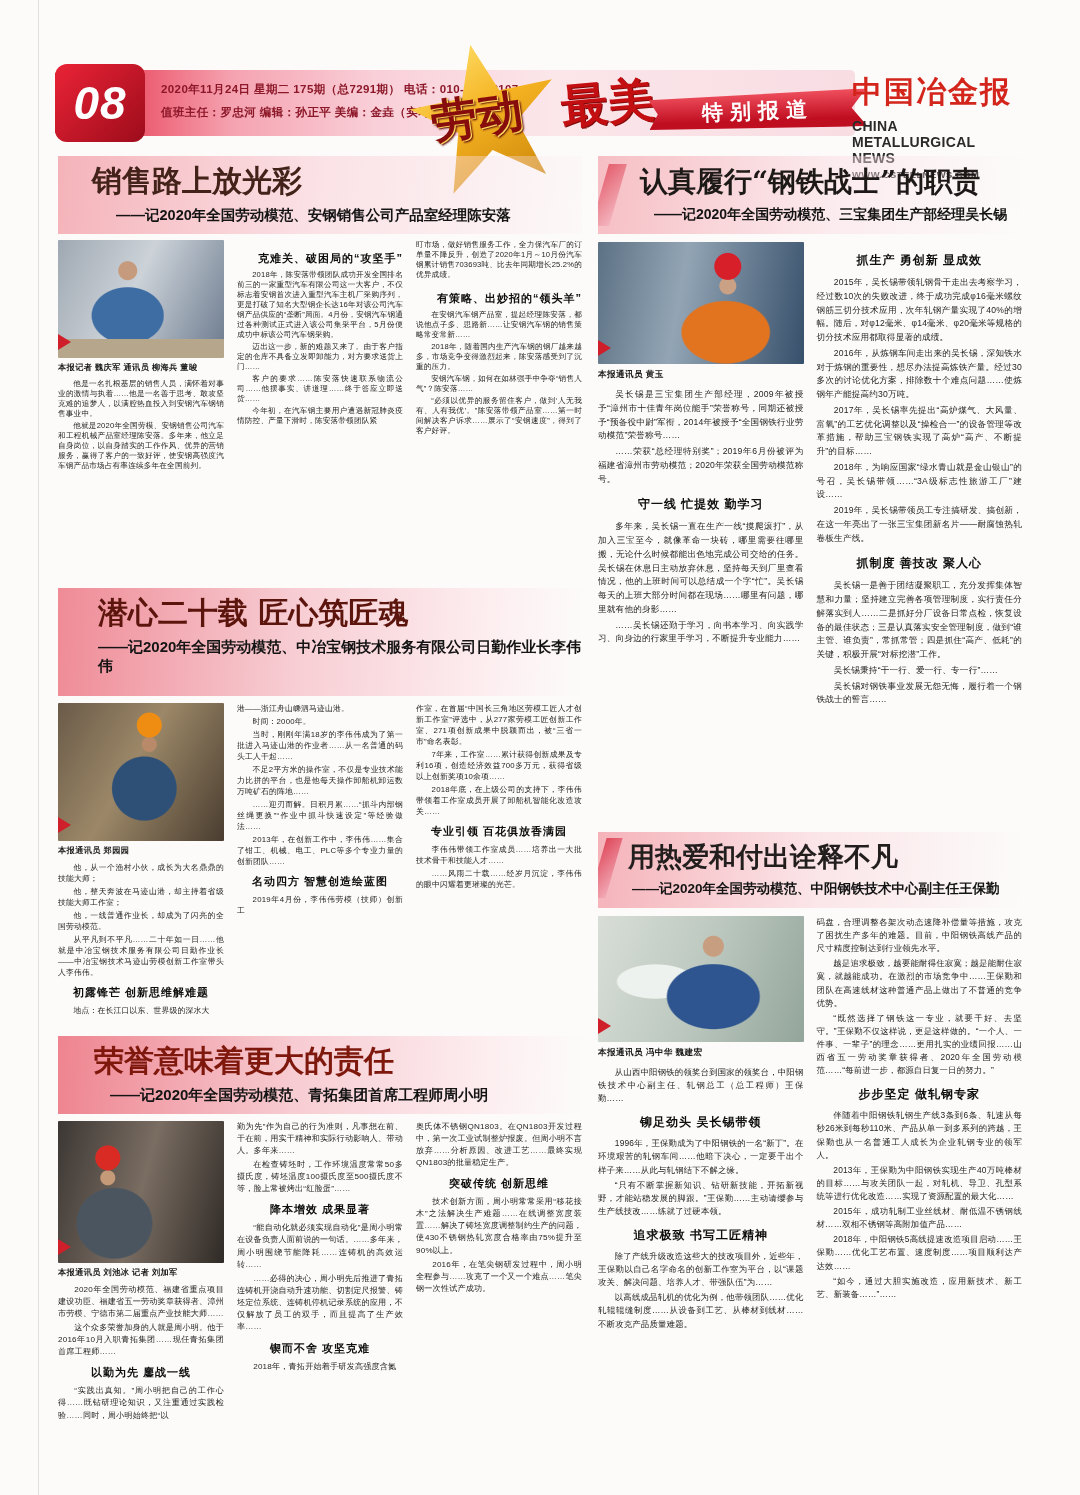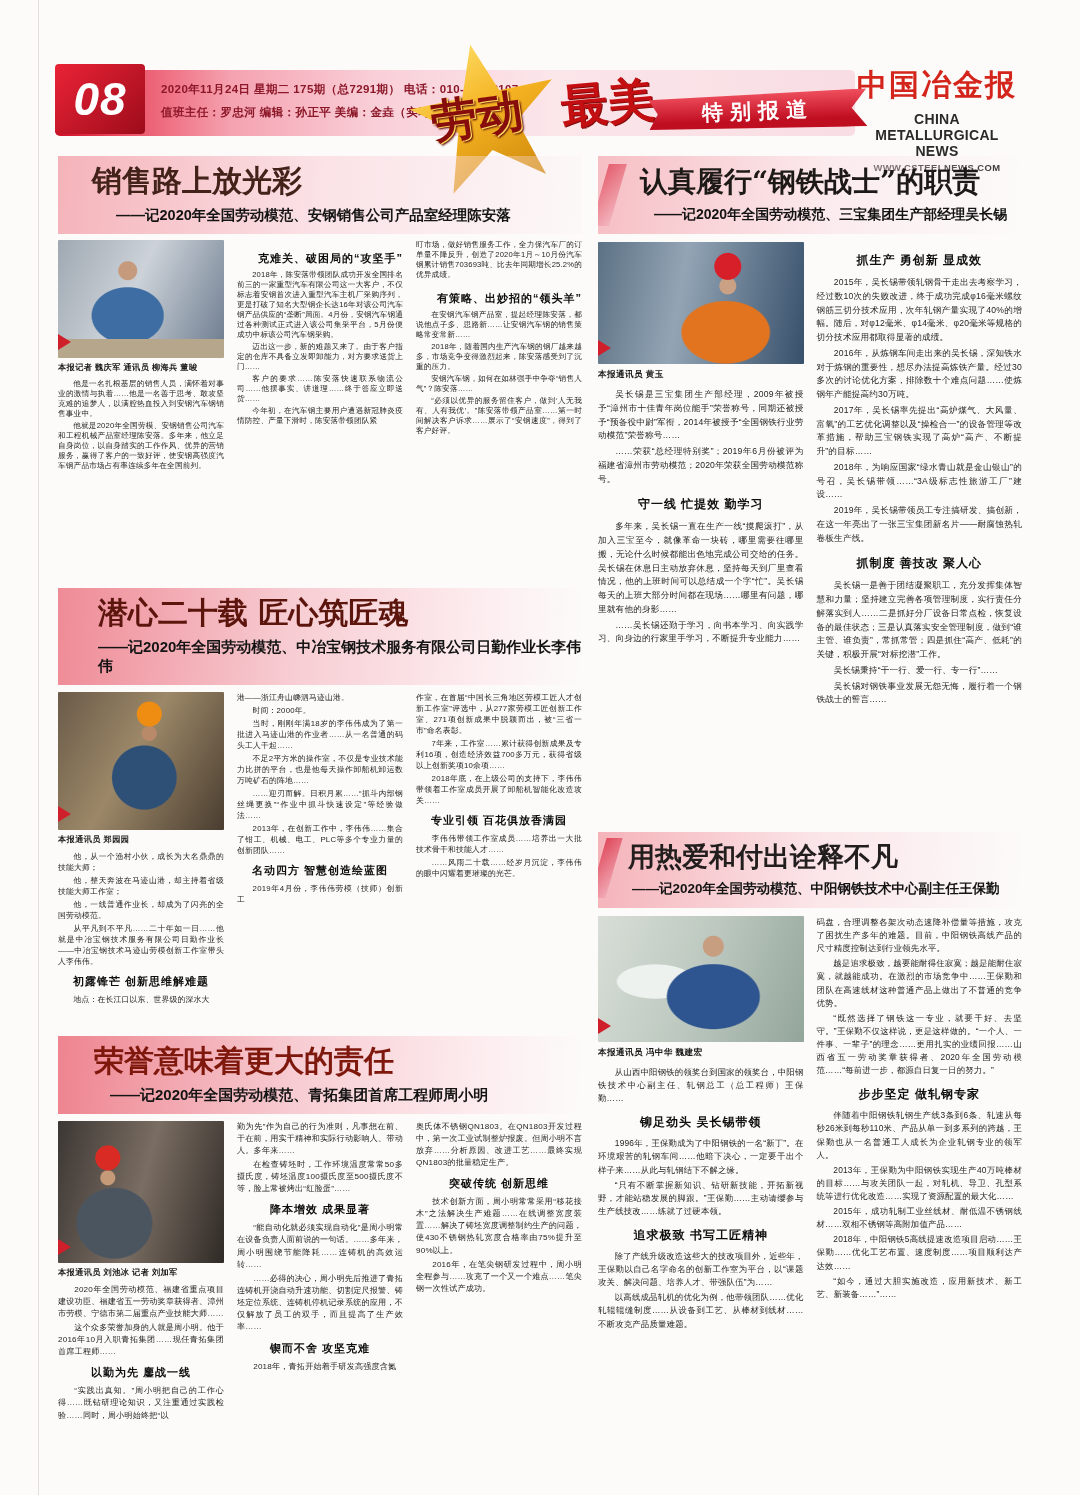--- a/index.html
+++ b/index.html
@@ -3,39 +3,39 @@
 <meta charset="utf-8">
 <style>
   html,body{margin:0;padding:0;}
   body{width:1080px;height:1495px;position:relative;background:#fcfbfa;font-family:"Liberation Sans",sans-serif;overflow:hidden;}
   .page-edge{position:absolute;left:38px;top:0;width:1px;height:100%;background:#e3dfdc;}
 
   
   .header{position:absolute;left:55px;top:56px;width:967px;height:92px;}
   .pink-strip{position:absolute;left:0;top:14px;width:800px;height:66px;border-radius:5px;
     background:linear-gradient(90deg,#cf0e26 0,#ea4a60 8%,#f5a2b0 22%,#f9cfd8 40%,#fbe6ea 62%,#f8dde3 100%);}
-  .pagenum{position:absolute;left:0;top:8px;width:90px;height:70px;border-radius:4px;
+  .pagenum{position:absolute;left:0;top:8px;width:90px;height:78px;border-radius:12px;
     background:linear-gradient(135deg,#ea2336,#9d0c1b);color:#fff;font-size:46px;font-weight:bold;font-style:italic;
     display:flex;align-items:center;justify-content:center;letter-spacing:1px;}
   .hline{position:absolute;font-size:11.5px;font-weight:bold;color:#8c1728;letter-spacing:.4px;white-space:nowrap;}
   .hline1{left:106px;top:26px;}
   .hline2{left:106px;top:49px;}
   .star{position:absolute;left:352px;top:-16px;width:158px;height:158px;transform:rotate(-12deg);
     background:linear-gradient(160deg,#ffe878,#f5b322 45%,#c47c05);
     clip-path:polygon(50% 2%,62% 34%,96% 34%,69% 55%,80% 92%,50% 70%,20% 92%,31% 55%,4% 34%,38% 34%);
     filter:drop-shadow(2px 3px 2px rgba(110,0,0,.4));}
   .star-word{position:absolute;left:376px;top:30px;font-size:46px;font-weight:bold;color:#870d0d;
     font-family:"DejaVu Serif",serif;transform:rotate(-8deg);text-shadow:1px 1px 0 #ffd75e,2px 2px 2px #5a0505;}
   .zuimei{position:absolute;left:506px;top:16px;font-size:47px;font-weight:bold;color:#c40f12;
     font-family:"DejaVu Serif",serif;transform:rotate(-5deg);text-shadow:1px 1px 0 #7e0a0a;}
   .ribbon{position:absolute;left:594px;top:36px;width:218px;height:38px;transform:rotate(-2deg);
     background:linear-gradient(180deg,#f0505e,#c00e21 75%);
     clip-path:polygon(0 12%,100% 0,93% 50%,100% 100%,0 90%,4% 50%);
     display:flex;align-items:center;justify-content:center;color:#fff;font-weight:bold;font-size:21px;letter-spacing:7px;}
-  .masthead{position:absolute;right:0;top:9px;width:170px;text-align:center;}
+  .masthead{position:absolute;right:0;top:16px;width:170px;}
   .m-cn{font-size:30px;font-weight:bold;color:#d3251b;font-family:"DejaVu Serif",serif;letter-spacing:2px;}
   .m-en{font-size:14px;color:#2a2a2a;font-weight:bold;letter-spacing:.3px;margin-top:5px;}
   .m-url{font-size:9.4px;color:#2a2a2a;font-weight:bold;letter-spacing:.5px;margin-top:3px;}
 
   
   .article{position:absolute;overflow:hidden;}
   .a-head{position:relative;}
   .a-title{font-weight:bold;font-family:"DejaVu Serif",serif;line-height:1.15;}
   .a-by{font-weight:bold;color:#141414;}
   .cols{display:flex;gap:13px;}
@@ -65,21 +65,21 @@
     background:linear-gradient(120deg,#e5606f,#f3b6bf);transform:skewX(-16deg);}
   .a2 .a-title{font-size:28px;color:#1d1917;padding-left:42px;}
   .a2 .a-by{font-size:14px;padding-left:56px;margin-top:8px;}
   .a2 .para{font-size:8.6px;line-height:1.6;}
   .a2 .sub{font-size:12px;margin:10px 0 7px;}
   .a2 .caption{font-size:8.6px;margin:5px 0 7px;}
   .a2 .cols{margin-top:8px;}
 
   
   .a3{left:58px;top:588px;width:524px;height:448px;}
-  .a3 .a-head{background:linear-gradient(93deg,#ef8b96,#f7cdd3 45%,#fdeef0 82%,transparent);padding:8px 0 9px;}
+  .a3 .a-head{background:linear-gradient(93deg,#ef8b96,#f7cdd3 45%,#fdeef0 82%,transparent);padding:8px 0 20px;}
   .a3 .a-title{font-size:30px;color:#5c150d;padding-left:40px;}
   .a3 .a-by{font-size:15px;padding-left:40px;margin-top:7px;}
   .a3 .para{font-size:7.8px;line-height:1.42;}
   .a3 .sub{font-size:11px;margin:7px 0 5px;}
   .a3 .caption{font-size:8.2px;margin:4px 0 6px;}
   .a3 .cols{margin-top:7px;}
 
   
   .a4{left:58px;top:1036px;width:524px;height:456px;}
   .a4 .a-head{background:linear-gradient(93deg,#ee848f,#f7ccd2 45%,#fdeef0 82%,transparent);padding:8px 0 9px;}

